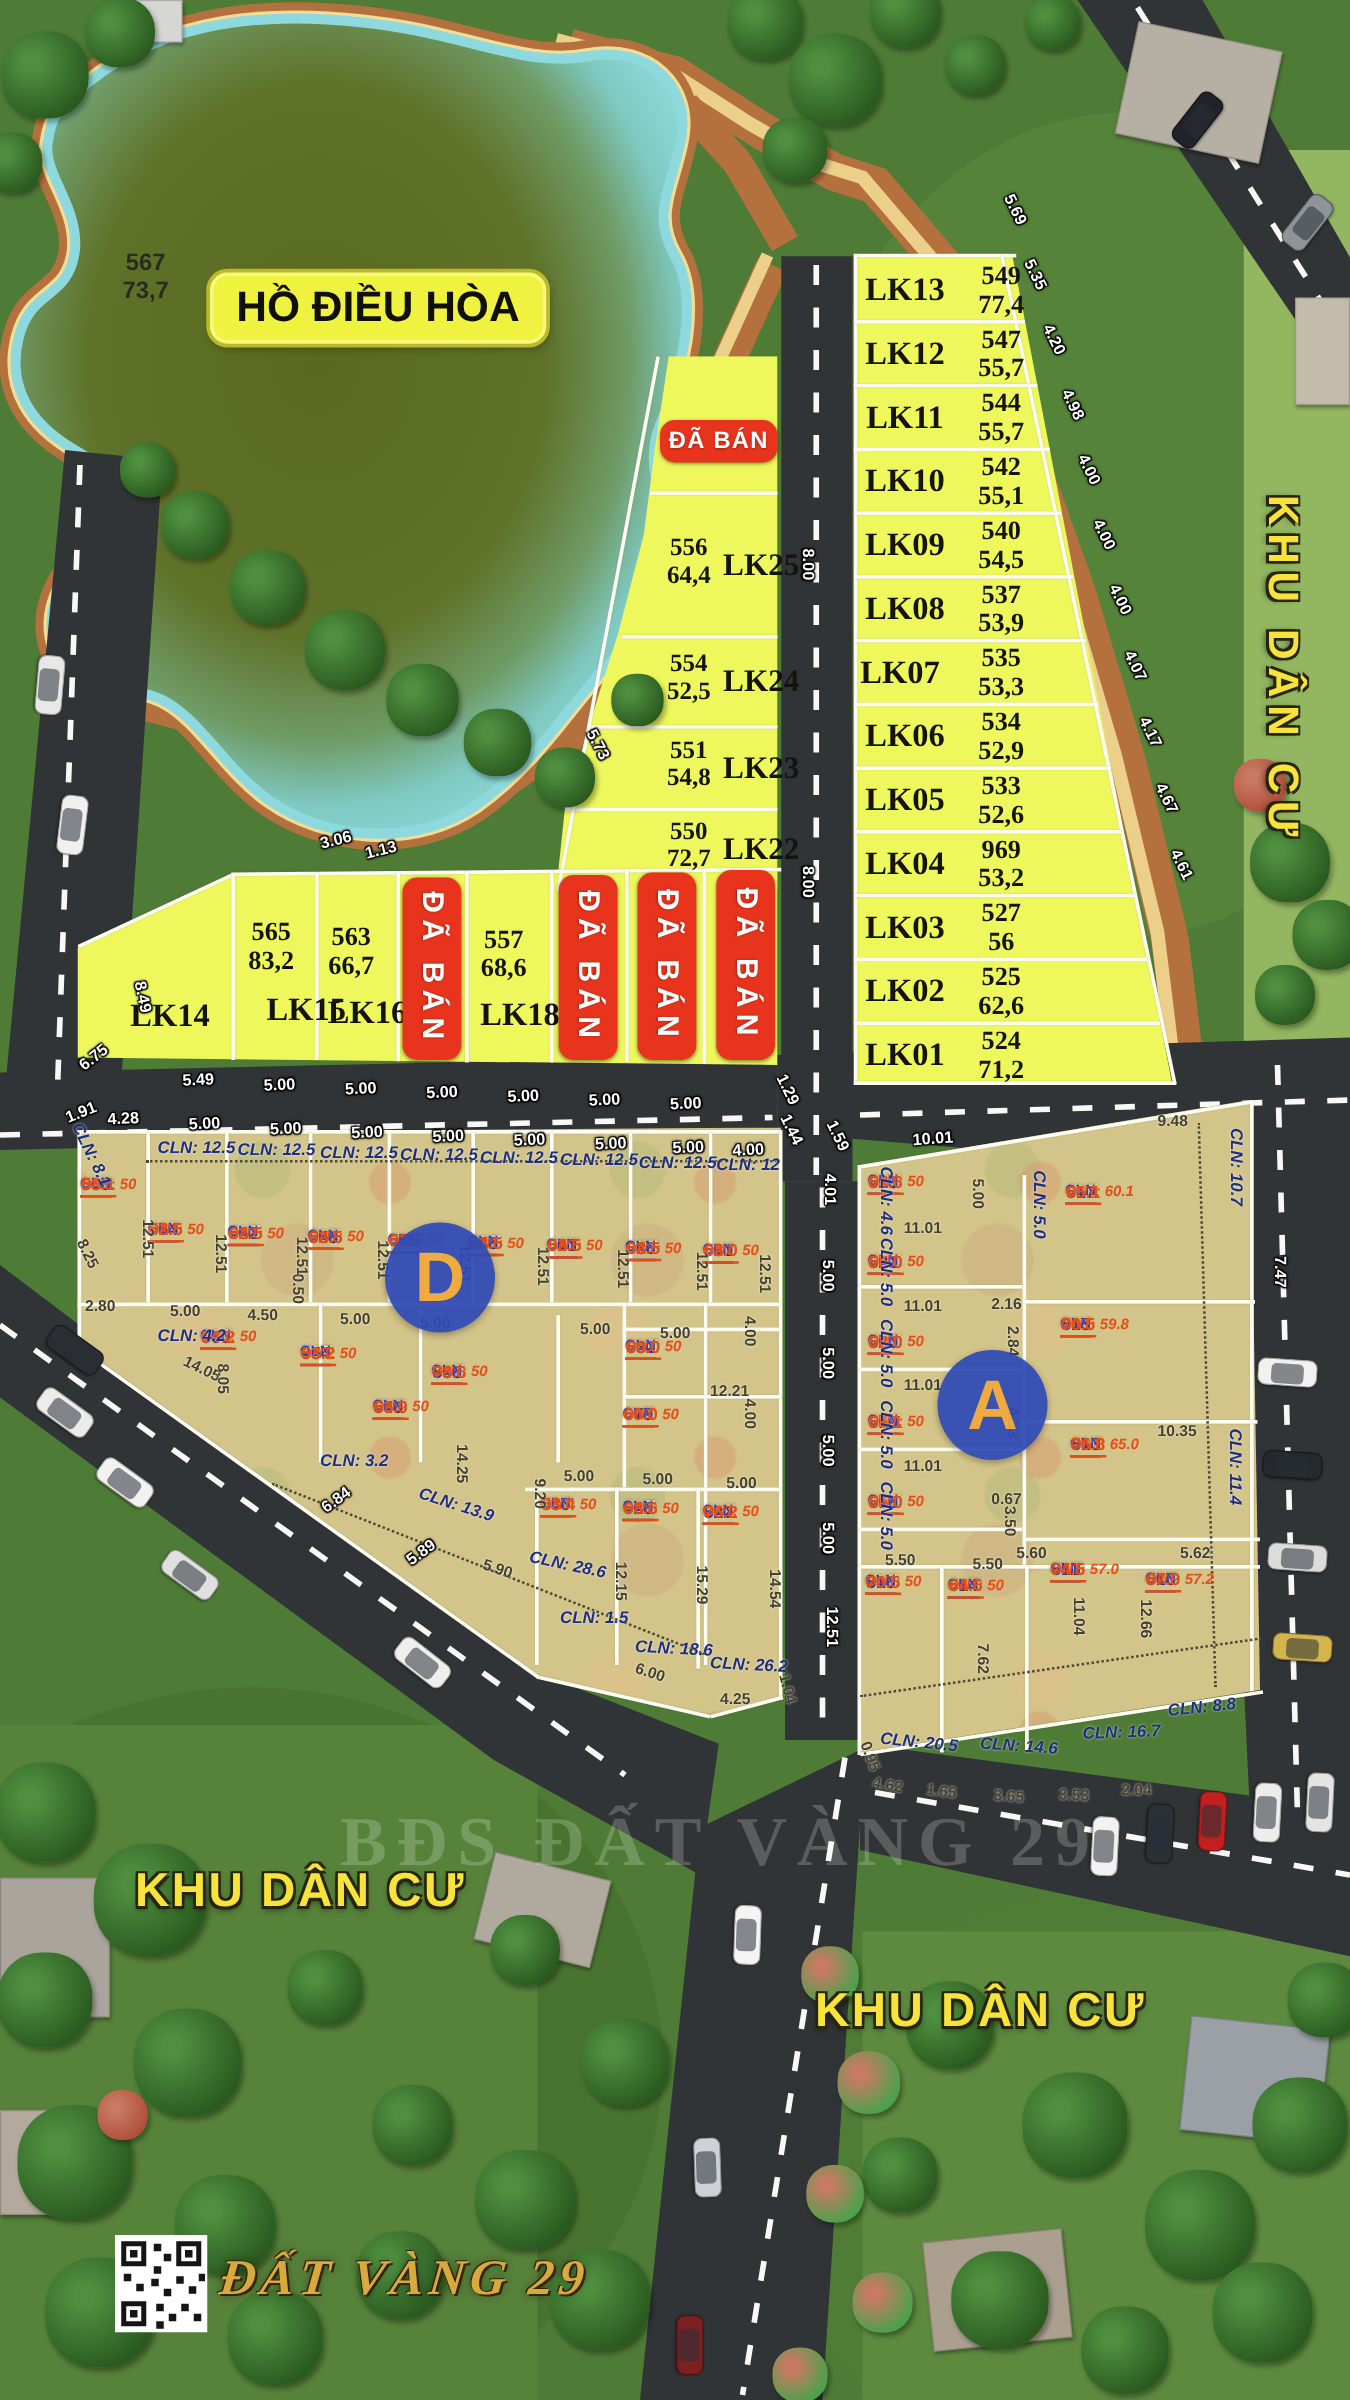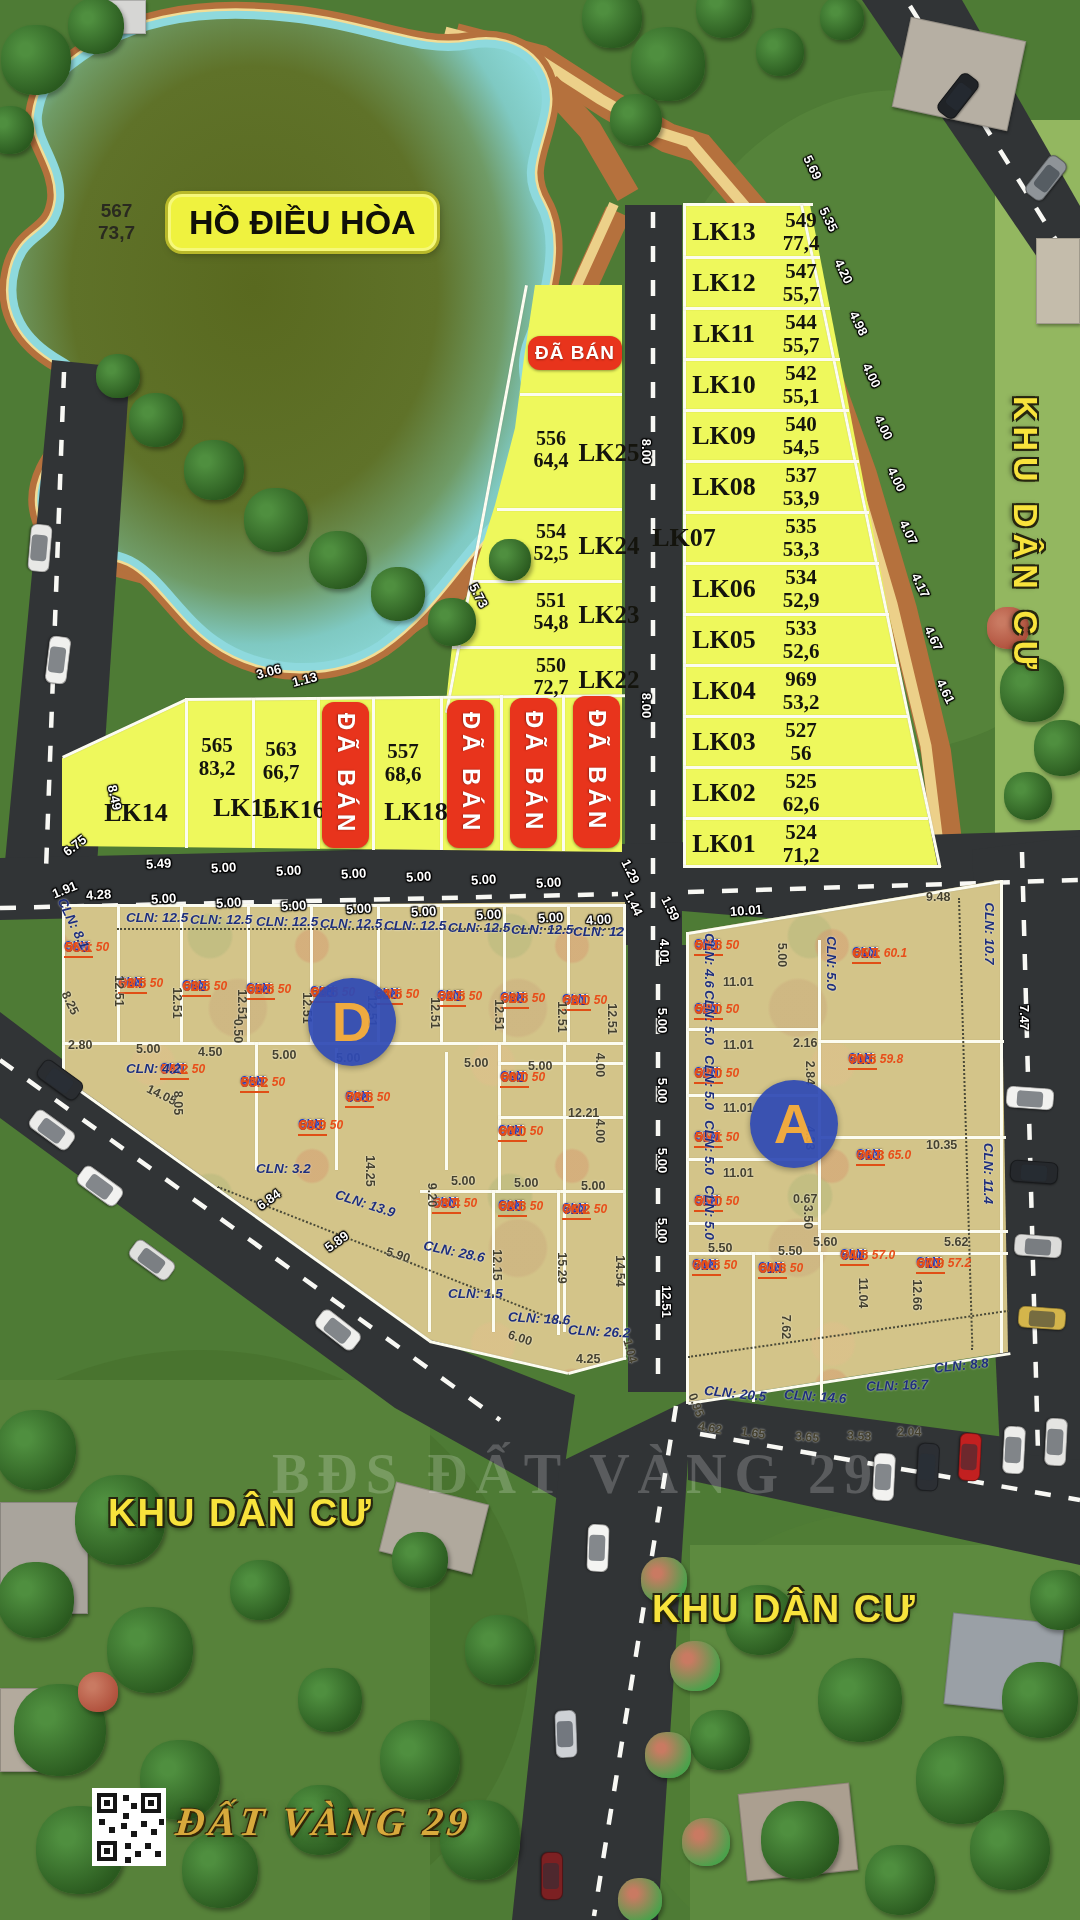--- a/index.html
+++ b/index.html
@@ -341,21 +341,21 @@
 55,7</div>
       <div class="lkid" style="left: 688px; top: 372px; width: 72px;">LK10</div>
       <div class="lknum" style="left: 762px; top: 362px; width: 78px; white-space: pre-line;">542
 55,1</div>
       <div class="lkid" style="left: 688px; top: 423px; width: 72px;">LK09</div>
       <div class="lknum" style="left: 762px; top: 413px; width: 78px; white-space: pre-line;">540
 54,5</div>
       <div class="lkid" style="left: 688px; top: 474px; width: 72px;">LK08</div>
       <div class="lknum" style="left: 762px; top: 464px; width: 78px; white-space: pre-line;">537
 53,9</div>
-      <div class="lkid" style="left: 648px; top: 525px; width: 72px;">LK07</div>
+      <div class="lkid" style="left: 684px; top: 525px; width: 72px;">LK07</div>
       <div class="lknum" style="left: 762px; top: 515px; width: 78px; white-space: pre-line;">535
 53,3</div>
       <div class="lkid" style="left: 688px; top: 576px; width: 72px;">LK06</div>
       <div class="lknum" style="left: 762px; top: 566px; width: 78px; white-space: pre-line;">534
 52,9</div>
       <div class="lkid" style="left: 688px; top: 627px; width: 72px;">LK05</div>
       <div class="lknum" style="left: 762px; top: 617px; width: 78px; white-space: pre-line;">533
 52,6</div>
       <div class="lkid" style="left: 688px; top: 678px; width: 72px;">LK04</div>
       <div class="lknum" style="left: 762px; top: 668px; width: 78px; white-space: pre-line;">969
@@ -869,21 +869,21 @@
       <div class="banner v" style="left: 510px; top: 698px; width: 47px; height: 150px;">
         <span>ĐÃ BÁN</span>
       </div>
       <div class="banner v" style="left: 573px; top: 696px; width: 47px; height: 152px;">
         <span>ĐÃ BÁN</span>
       </div>
     </div>
 
   <div id="lake-parcel" style="left:98px;top:200px;">567
 73,7</div>
-  <div id="lake-label" style="left:168px;top:194px;">HỒ ĐIỀU HÒA</div>
+  <div id="lake-label" style="left:168px;top:218px;">HỒ ĐIỀU HÒA</div>
 
   <div class="khu vert" style="left:1006px;top:396px;">KHU DÂN CƯ</div>
   <div class="khu" style="left:108px;top:1492px;">KHU DÂN CƯ</div>
   <div class="khu" style="left:652px;top:1588px;">KHU DÂN CƯ</div>
 
   <div class="circle" style="left:308px;top:978px;">
     <span>D</span>
   </div>
   <div class="circle" style="left:750px;top:1080px;">
     <span>A</span>

